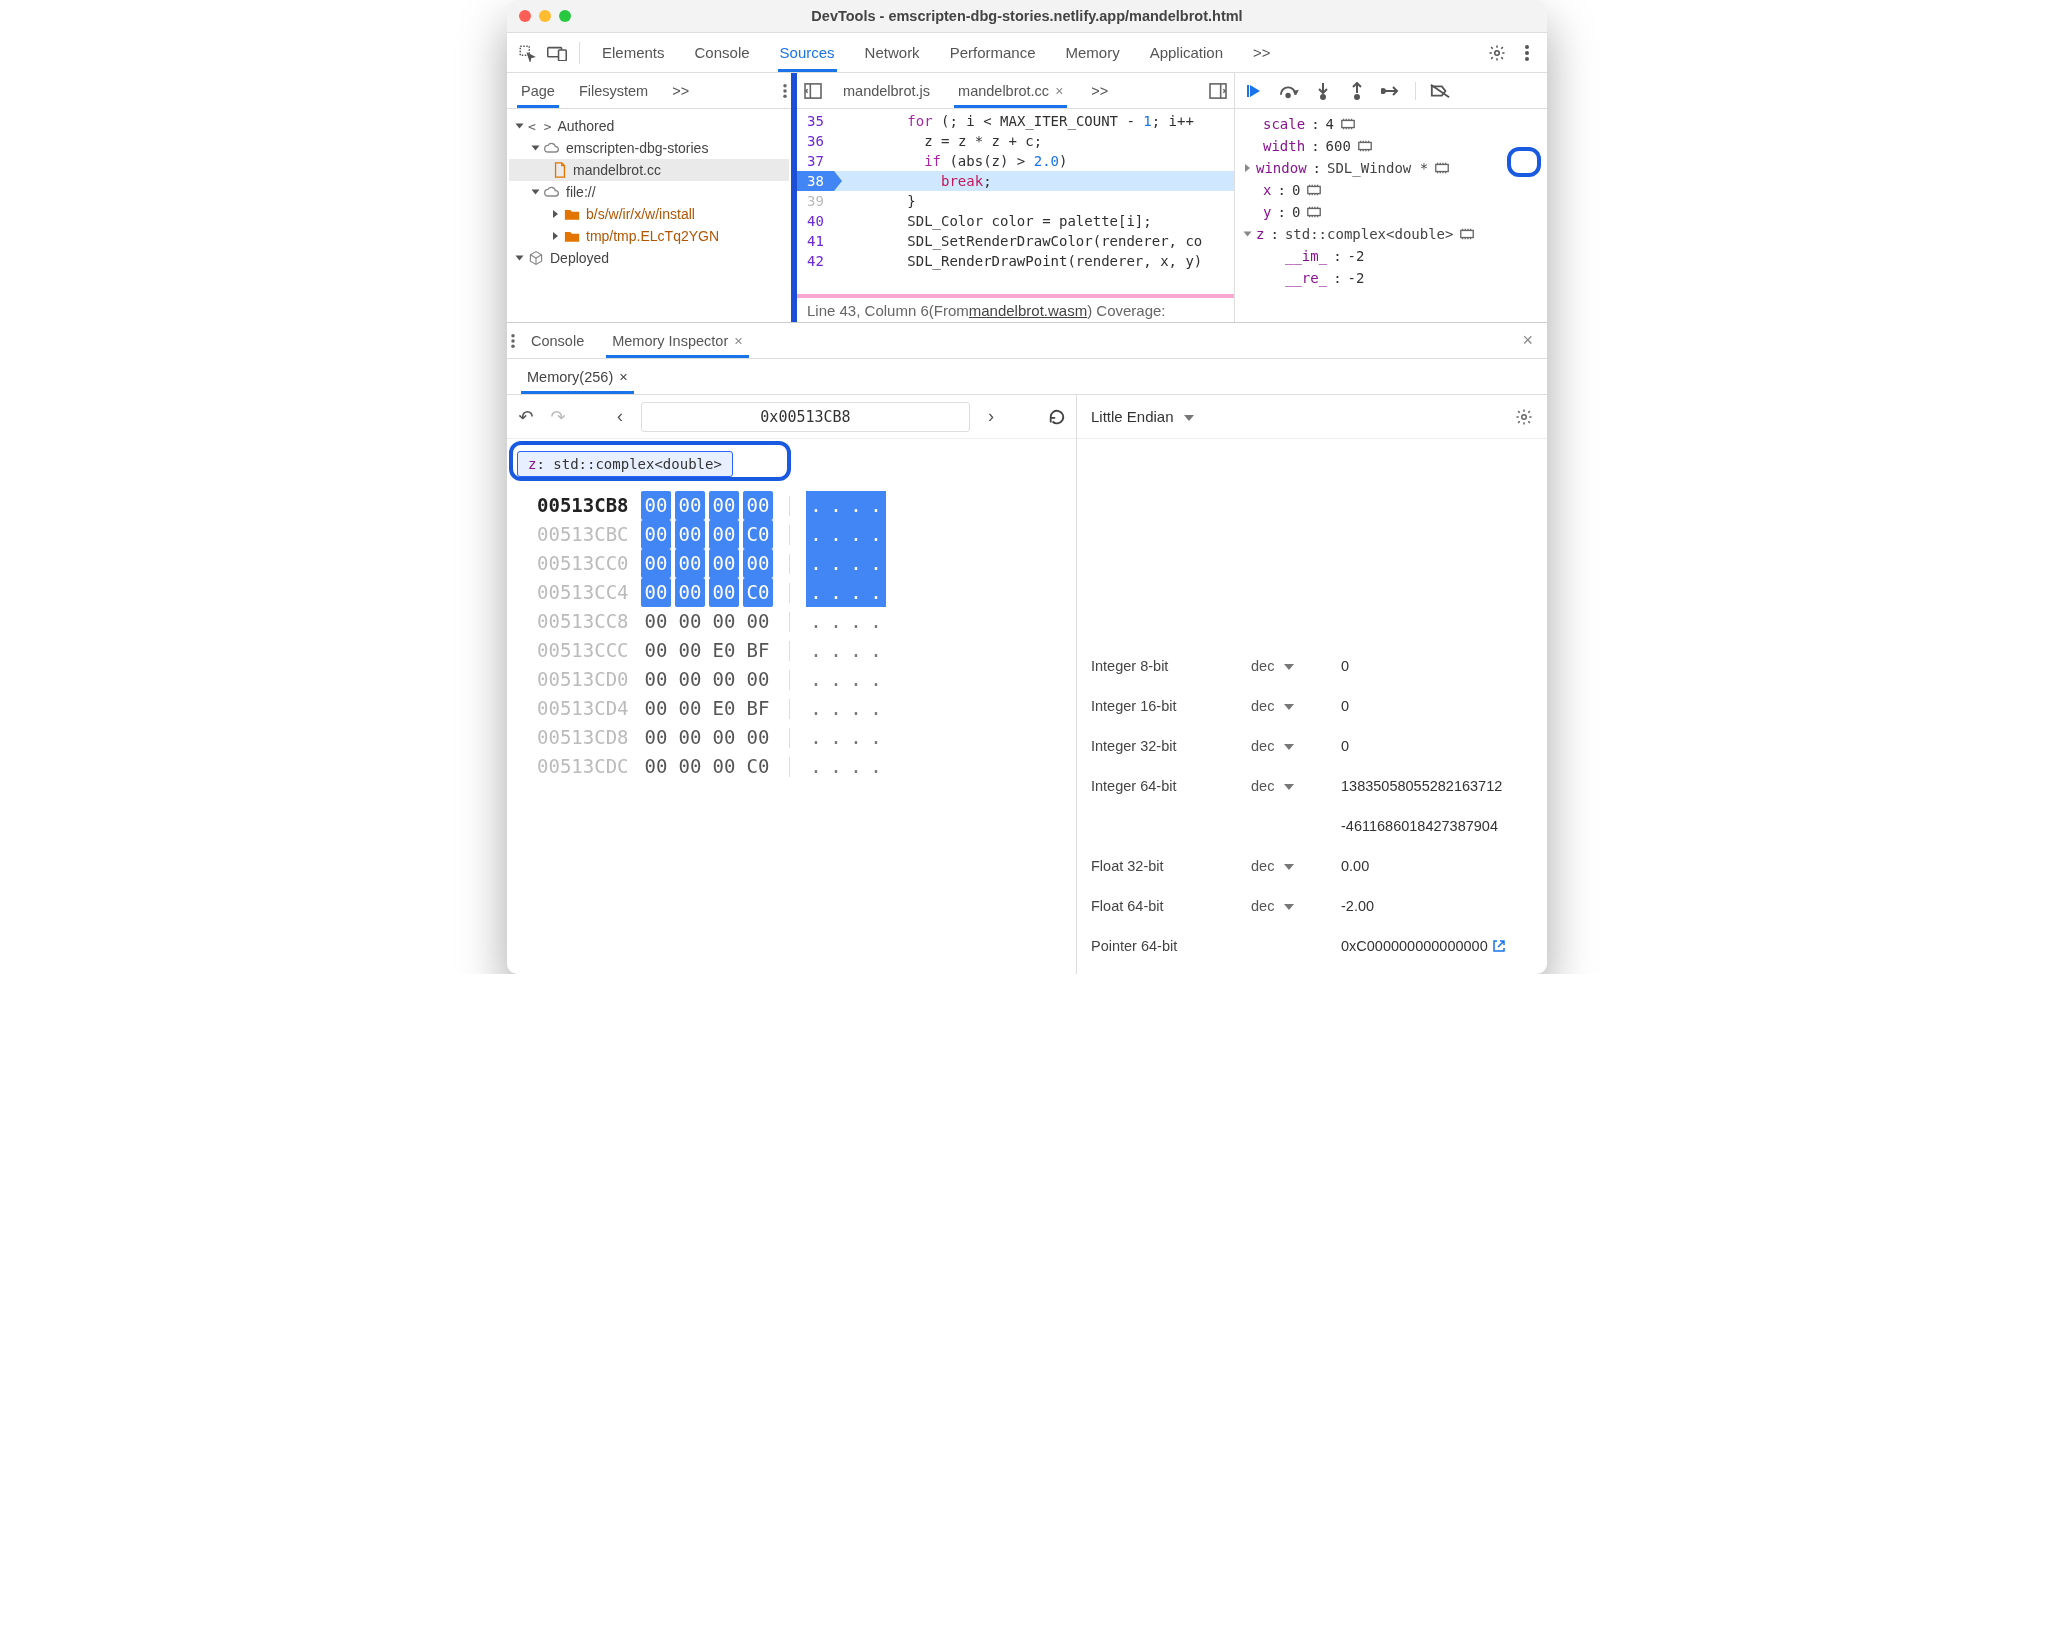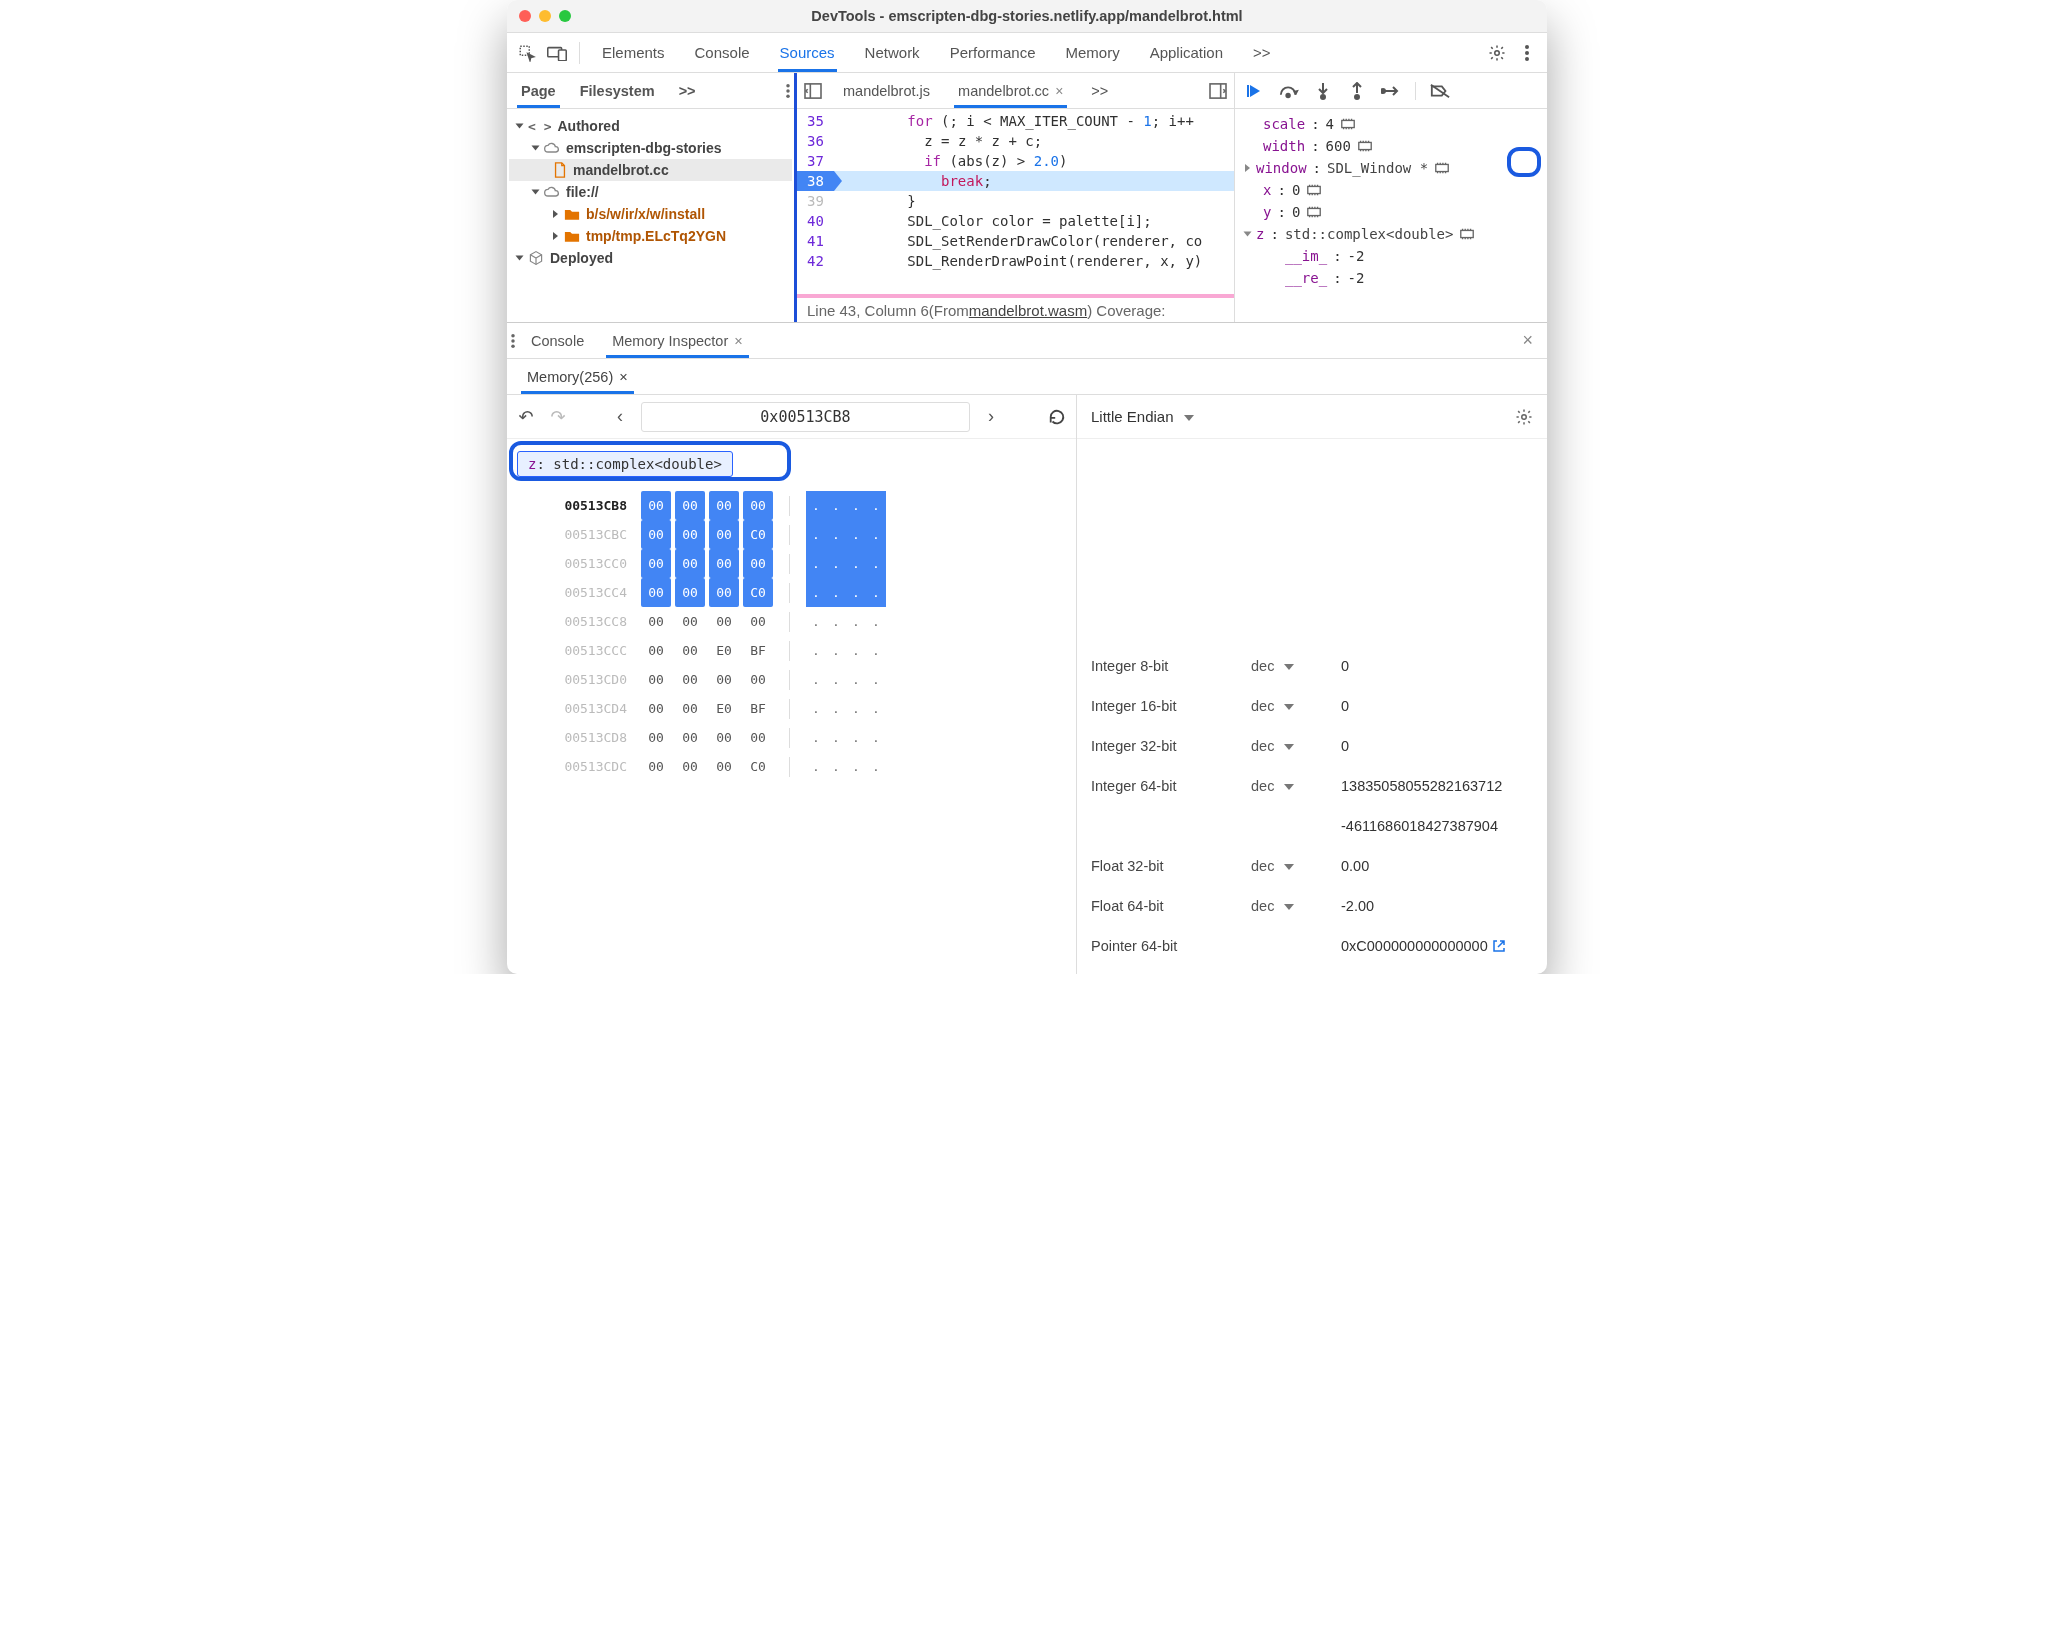--- a/index.html
+++ b/index.html
@@ -11,21 +11,21 @@
 .t-red { background: #ff5f57; } .t-yellow { background: #febc2e; } .t-green { background: #28c840; }
 .titlebar-title { flex: 1; text-align: center; font-weight: 600; font-size: 14.5px; color: #444; }
 .topbar { height: 40px; display: flex; align-items: center; border-bottom: 1px solid #ddd; padding: 0 6px; gap: 2px; }
 .topbar .icon-btn { width: 28px; height: 28px; display: flex; align-items: center; justify-content: center; color: #555; cursor: pointer; border-radius: 3px; }
 .topbar .sep { width:1px; height:22px; background:#ddd; margin: 0 6px; }
 .tab-item { padding: 0 14px; height: 100%; display:flex; align-items:center; color: #555; cursor: pointer; position:relative; font-size: 15px; }
 .tab-item.active { color: #1a73e8; }
 .tab-item.active::after { content:''; position:absolute; bottom:0; left:12px; right:12px; height:3px; background:#1a73e8; }
 .top-spacer { flex: 1; }
 .mid-row { display:flex; height: 250px; border-bottom: 1px solid #ccc; }
-.left-pane { width: 290px; border-right: 3px solid #1d4ed8; display:flex; flex-direction:column;font-weight:bold; }
+.left-pane { width: 290px; border-right: 6px solid #1d4ed8; display:flex; flex-direction:column; }
 .left-tabs { display:flex; align-items:center; height: 36px; border-bottom: 1px solid #ddd; padding: 0 4px; gap:4px; }
 .subtab { padding: 0 10px; height:100%; display:flex; align-items:center; font-size:14.5px; color:#555; cursor:pointer; position:relative; }
 .subtab.active::after { content:''; position:absolute; bottom:0; left:6px; right:6px; height:3px; background:#1a73e8; }
 .tree { padding: 6px 2px; font-size: 14px; overflow:hidden; white-space: nowrap; }
 .tree-row { display:flex; align-items:center; gap: 6px; padding: 3px 4px; cursor:pointer; }
 .tri { display:inline-block; width:0; height:0; border-left: 5px solid #555; border-top:4px solid transparent; border-bottom:4px solid transparent; }
 .tri.down { transform: rotate(90deg); }
 .brackets { font-family: ui-monospace, Menlo, monospace; color:#666; font-size:13px; }
 .cloud { width:16px; height:12px; }
 .folder { width:16px; height:13px; }
@@ -77,21 +77,21 @@
 .mem-tabs .mtab { padding: 0 12px; height:100%; display:flex; align-items:center; color:#444; font-size:14.5px; cursor:pointer; position:relative; gap:6px; }
 .mem-tabs .mtab.active::after { content:''; position:absolute; bottom:0; left:6px; right:6px; height:3px; background:#1a73e8; }
 .mem-body { flex:1; display:flex; min-height:0; }
 .hex-pane { width: 570px; border-right:1px solid #ddd; display:flex; flex-direction:column; position:relative; }
 .hex-toolbar { height:44px; display:flex; align-items:center; padding:0 8px; gap:10px; border-bottom:1px solid #eee; }
 .hex-toolbar .nav { width:22px; display:flex; justify-content:center; color:#555; cursor:pointer; font-size:18px; }
 .addr-input { flex:1; text-align:center; font-family: ui-monospace, Menlo, monospace; font-size:15px; border:1px solid #ddd; border-radius:3px; padding:5px 8px; color:#333; }
 .chip-row { padding: 12px 10px 10px; }
 .chip { display:inline-flex; align-items:center; border:1px solid #2962ff; background:#e8f0ff; border-radius:3px; font-family: ui-monospace, Menlo, monospace; font-size:14px; padding:4px 10px; color:#333; position:relative; }
 .chip .k { color:#881391; }
-.hex-grid { padding: 4px 0 10px 30px; font-family: ui-monospace, Menlo, monospace; font-size:13px; line-height: 29px; }
+.hex-grid { padding: 4px 0 10px 30px; font-family: ui-monospace, Menlo, monospace; font-size:19px; line-height: 29px; }
 .hrow { display:flex; align-items:center; gap:10px; height:29px; }
 .hrow .addr { width:90px; text-align:right; color:#bbb; }
 .hrow .addr.bold { color:#222; font-weight:700; }
 .hexbytes { display:flex; gap:4px; margin-left: 4px; }
 .hb { width:30px; text-align:center; color:#555; border-radius:2px; }
 .hb.sel { background:#4285f4; color:#fff; }
 .asciisep { width:1px; height:20px; background:#ddd; margin: 0 6px; }
 .ascii { display:flex; }
 .ac { width:20px; text-align:center; color:#777; }
 .ac.sel { background:#4285f4; color:#fff; }

